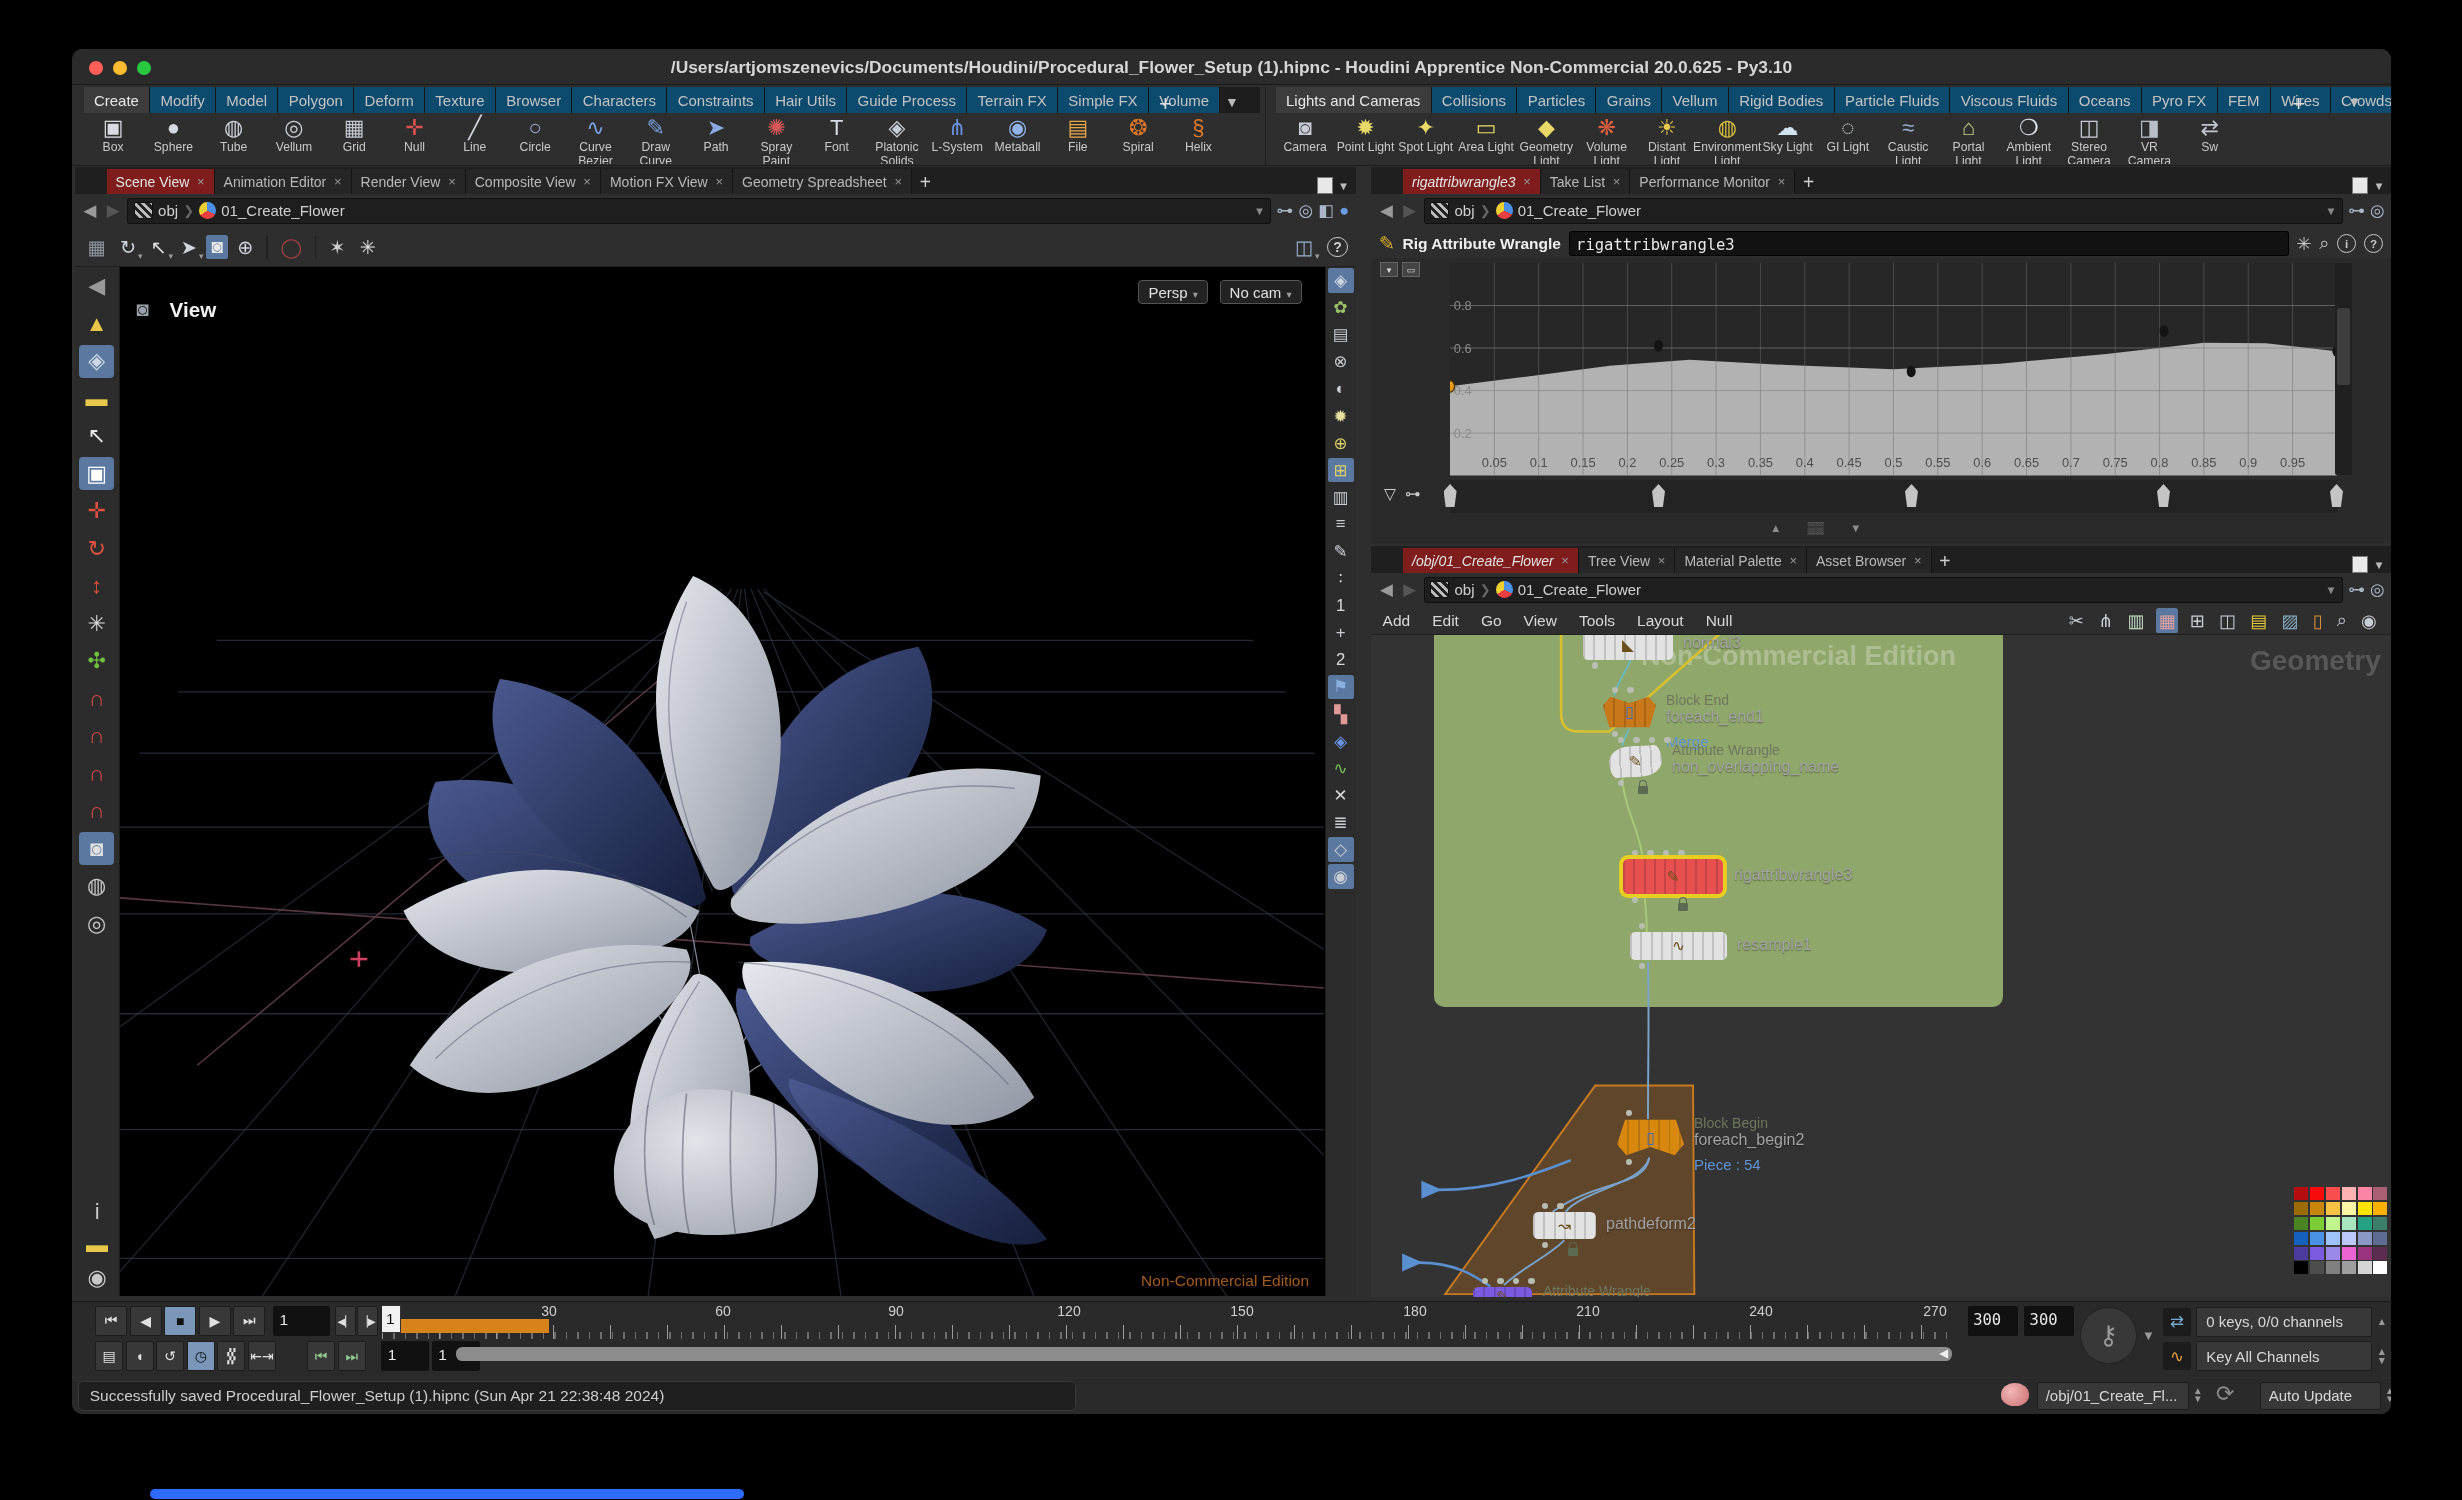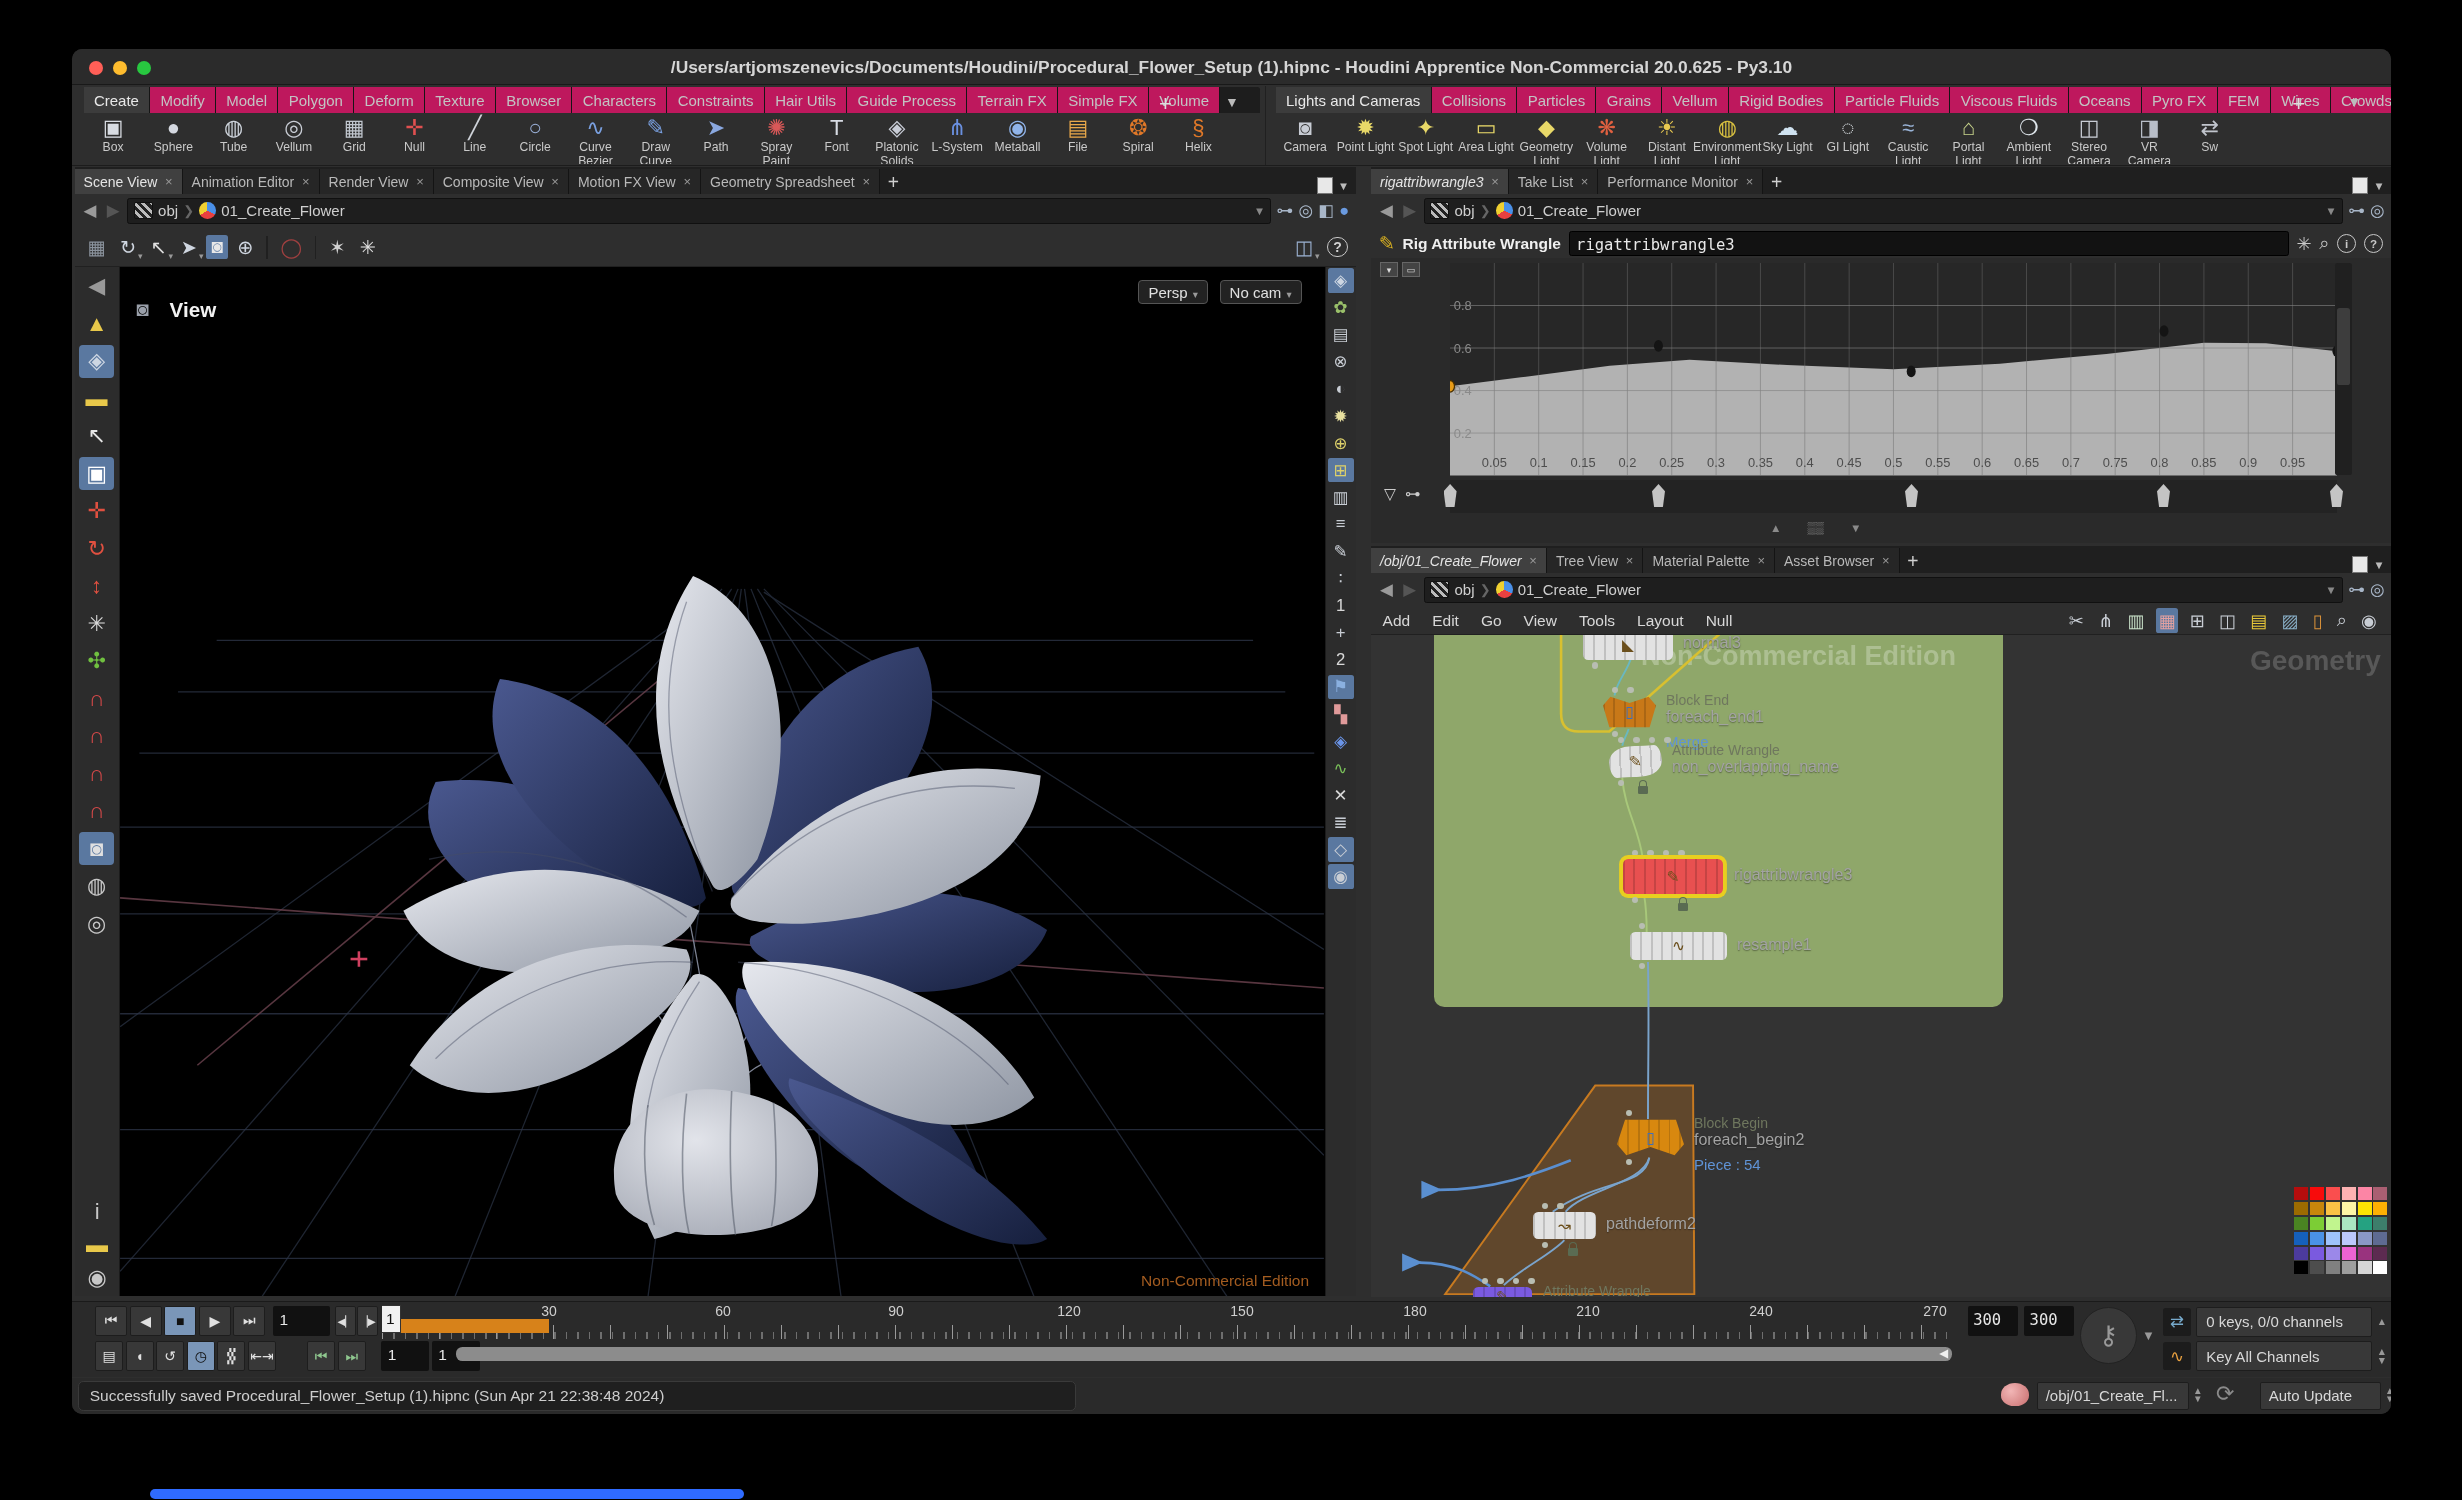--- a/index.html
+++ b/index.html
@@ -13,33 +13,33 @@
   .tlight { width:14px; height:14px; border-radius:50%; }
   .tl-red{background:#ff5f57}.tl-yel{background:#febc2e}.tl-grn{background:#28c840}
   .wtitle { position:absolute; left:0; right:0; top:0; height:36px; line-height:36px; text-align:center; color:#d6d6d6; font-size:17.4px; font-weight:bold; white-space:nowrap; }
 
   
   .shelf { position:absolute; left:0; top:37px; right:0; height:80px; background:#2e2e2e; border-bottom:1.3px solid #1c1c1c; }
   .shelf-half { position:absolute; top:0; bottom:0; }
   .shelf-half.lft { left:3.9px; width:1190px; border-right:1.3px solid #202020; }
   .shelf-half.rgt { left:1196px; right:0; }
   .stabs { position:absolute; left:7.7px; top:1.3px; right:5.2px; height:26px; display:flex; align-items:flex-end; background:#1d1d1d; border-radius:2.6px 2.6px 0 0; }
-  .stab { padding:4.5px 10.3px; font-size:15px; color:#c3c3c3; background:#be185d; border-right:0.6px solid #151515; cursor:default; white-space:nowrap; }
+  .stab { padding:4.5px 10.3px; font-size:15px; color:#c3c3c3; background:#0c4a6e; border-right:0.6px solid #151515; cursor:default; white-space:nowrap; }
   .stab.active { background:#3c3c3c; color:#e8e8e8; }
   .stab-plus { color:#cfcfcf; font-size:19.3px; padding:1.3px 9px; }
   .stools { position:absolute; left:7.7px; top:28px; right:5.2px; height:50px; display:flex; align-items:flex-start; gap:1.3px; overflow:hidden; }
   .tool { width:59px; display:flex; flex-direction:column; align-items:center; padding-top:1.3px; }
   .tool-icon { font-size:22px; line-height:26px; height:26px; }
   .tool-label { font-size:12.2px; color:#c9c9c9; text-align:center; line-height:13.5px; white-space:pre-line; }
 
   
   .pane { position:absolute; background:#2e2e2e; }
   .tabrow { position:absolute; left:0; right:0; top:0; height:27px; background:#1f1f1f; display:flex; align-items:flex-end; }
   .ptab { display:flex; align-items:center; gap:7.7px; padding:4.5px 9px; font-size:14px; color:#b9b9b9; background:#262626; border-right:0.6px solid #141414; white-space:nowrap; }
-  .ptab.active { background:#404040; color:#e4e4e4; }
+  .ptab.active { background:#7f1d1d; color:#e4e4e4;margin-left:32px; }
   .ptab.italic .tab-label{ font-style:italic; }
   .tab-close { font-size:13px; color:#999; }
   .tab-plus { color:#d0d0d0; font-size:19.3px; padding:0 7.7px; }
   .winctl { margin-left:auto; display:flex; align-items:center; gap:5.2px; padding-right:6.4px; }
   .winctl .sq { width:15.5px; height:16.7px; background:#e8e8e8; border:1.3px solid #777; }
   .winctl .dd { color:#bbb; font-size:11.6px; }
 
   .pathbar { position:absolute; left:0; right:0; height:31px; display:flex; align-items:center; padding:0 6.4px; gap:5.2px; }
   .nav-arr { color:#9a9a9a; font-size:16.7px; padding:0 2.6px; }
   .nav-arr.dim { color:#555; }

